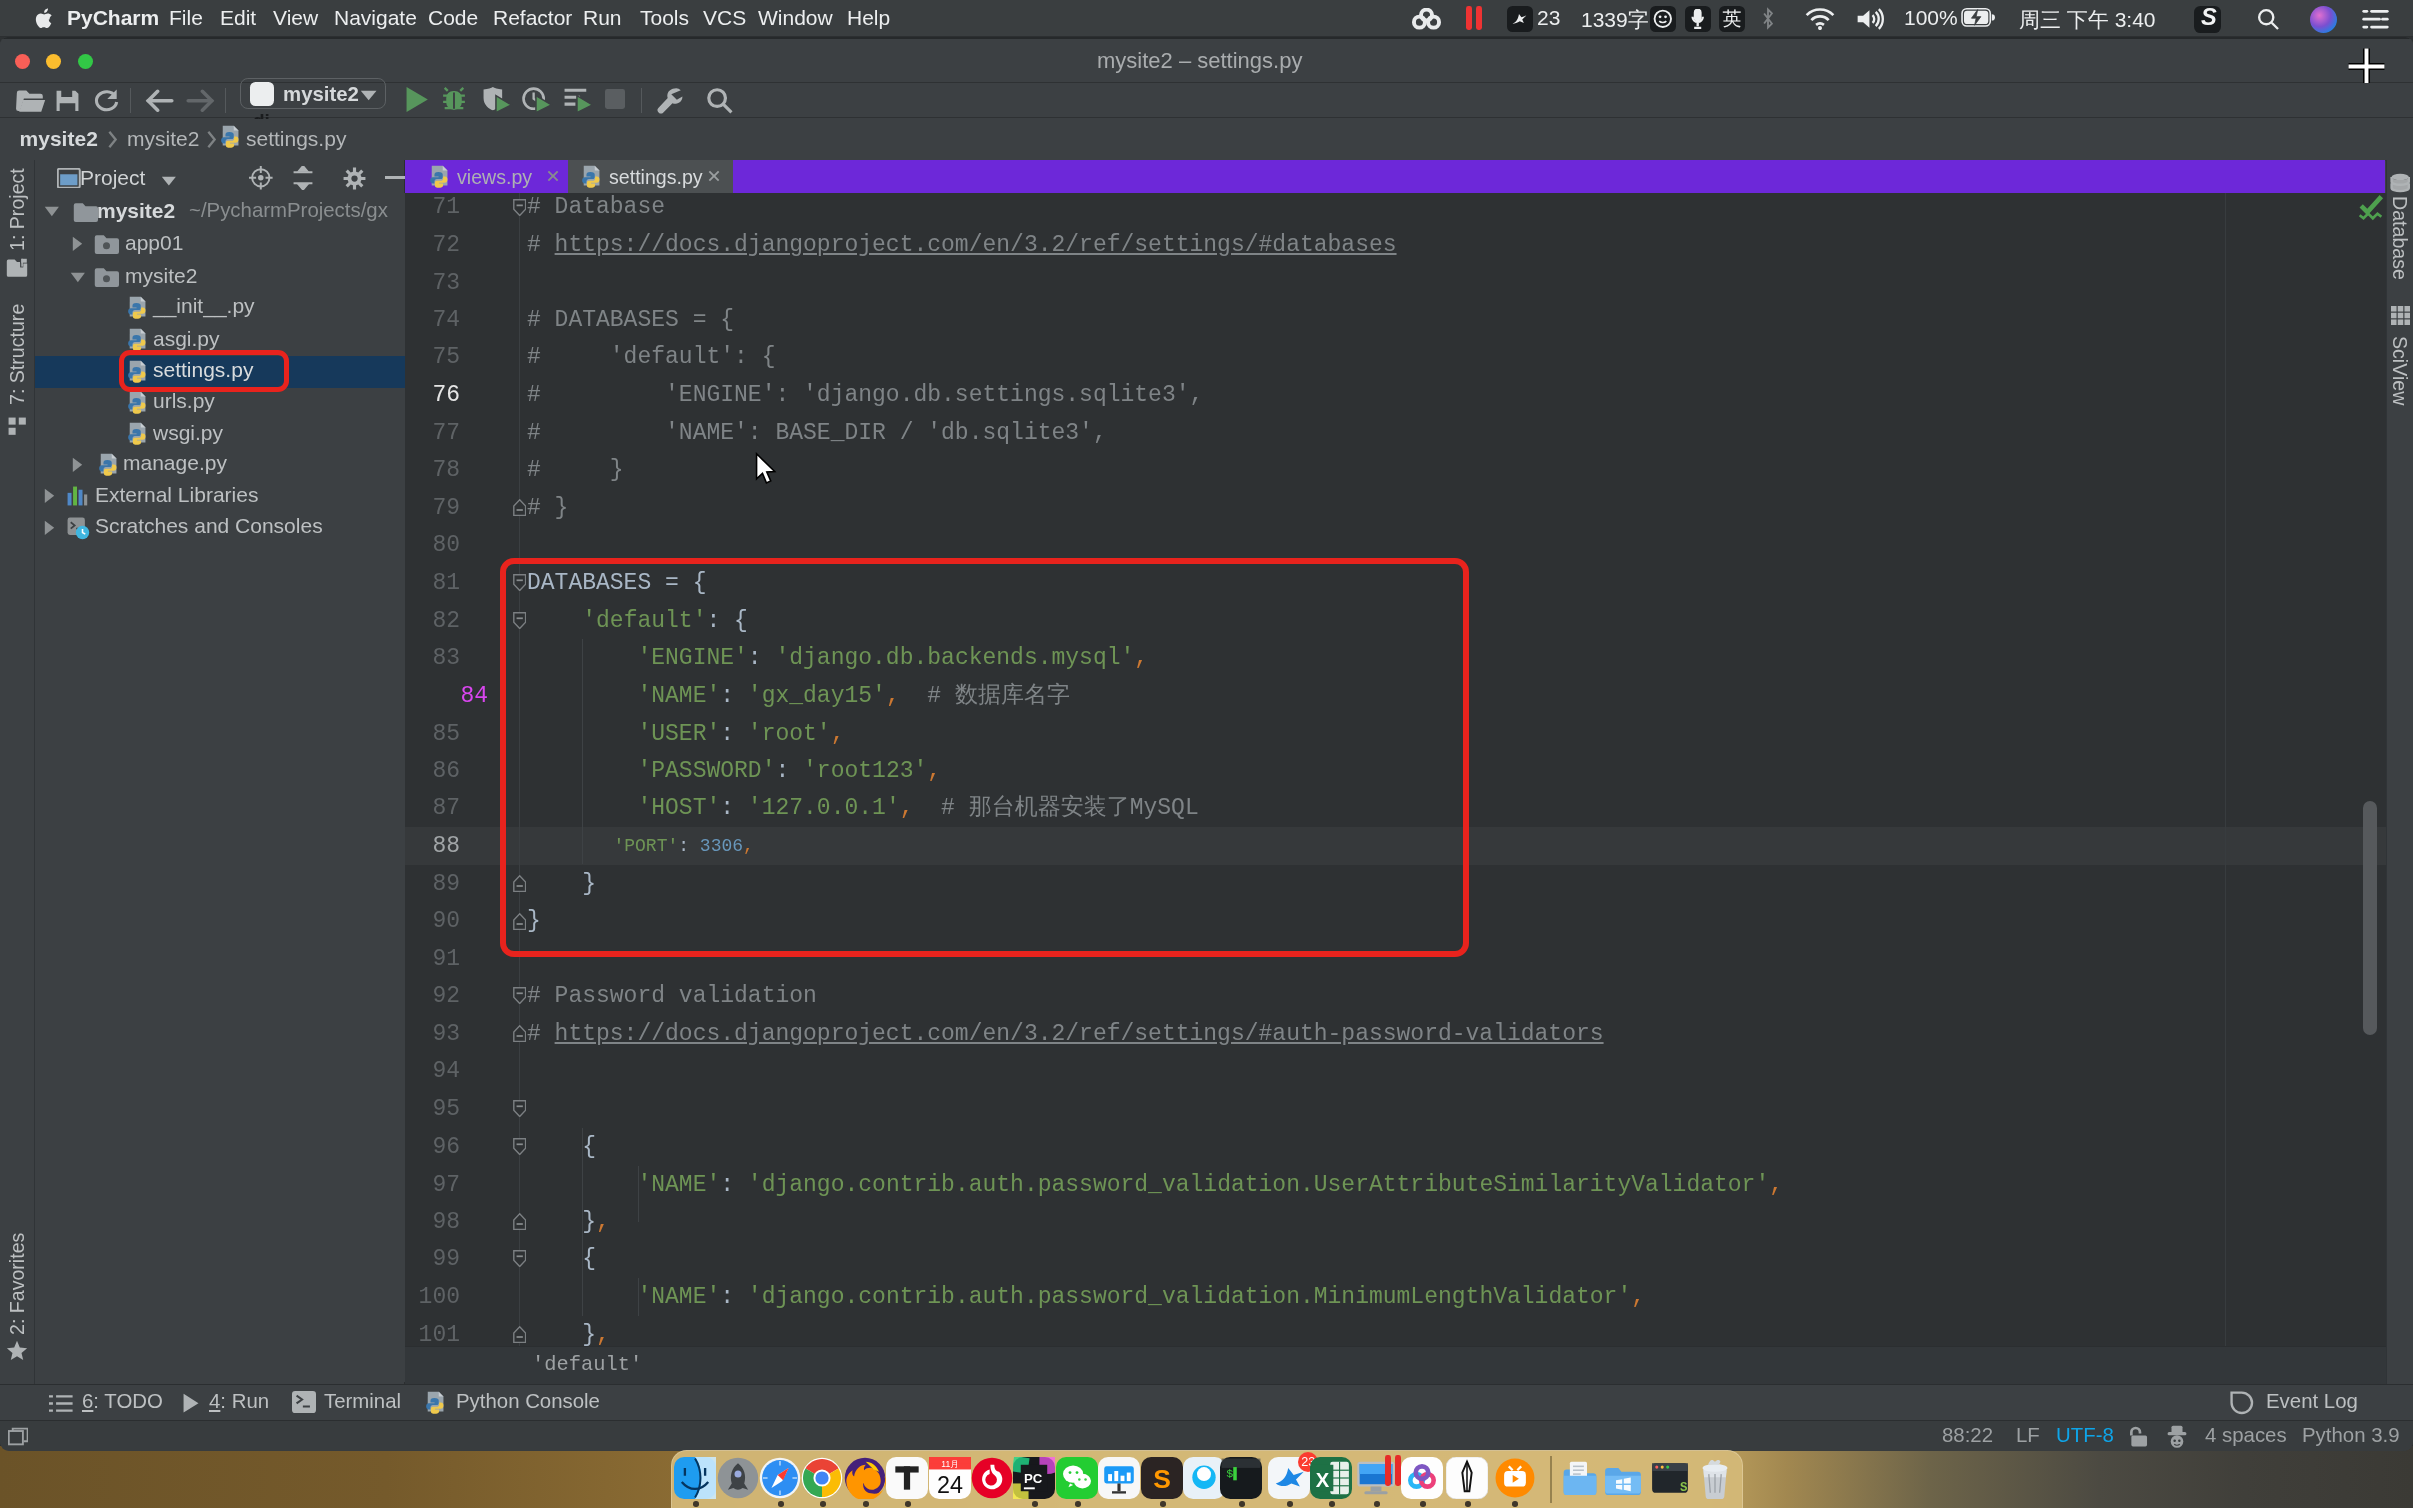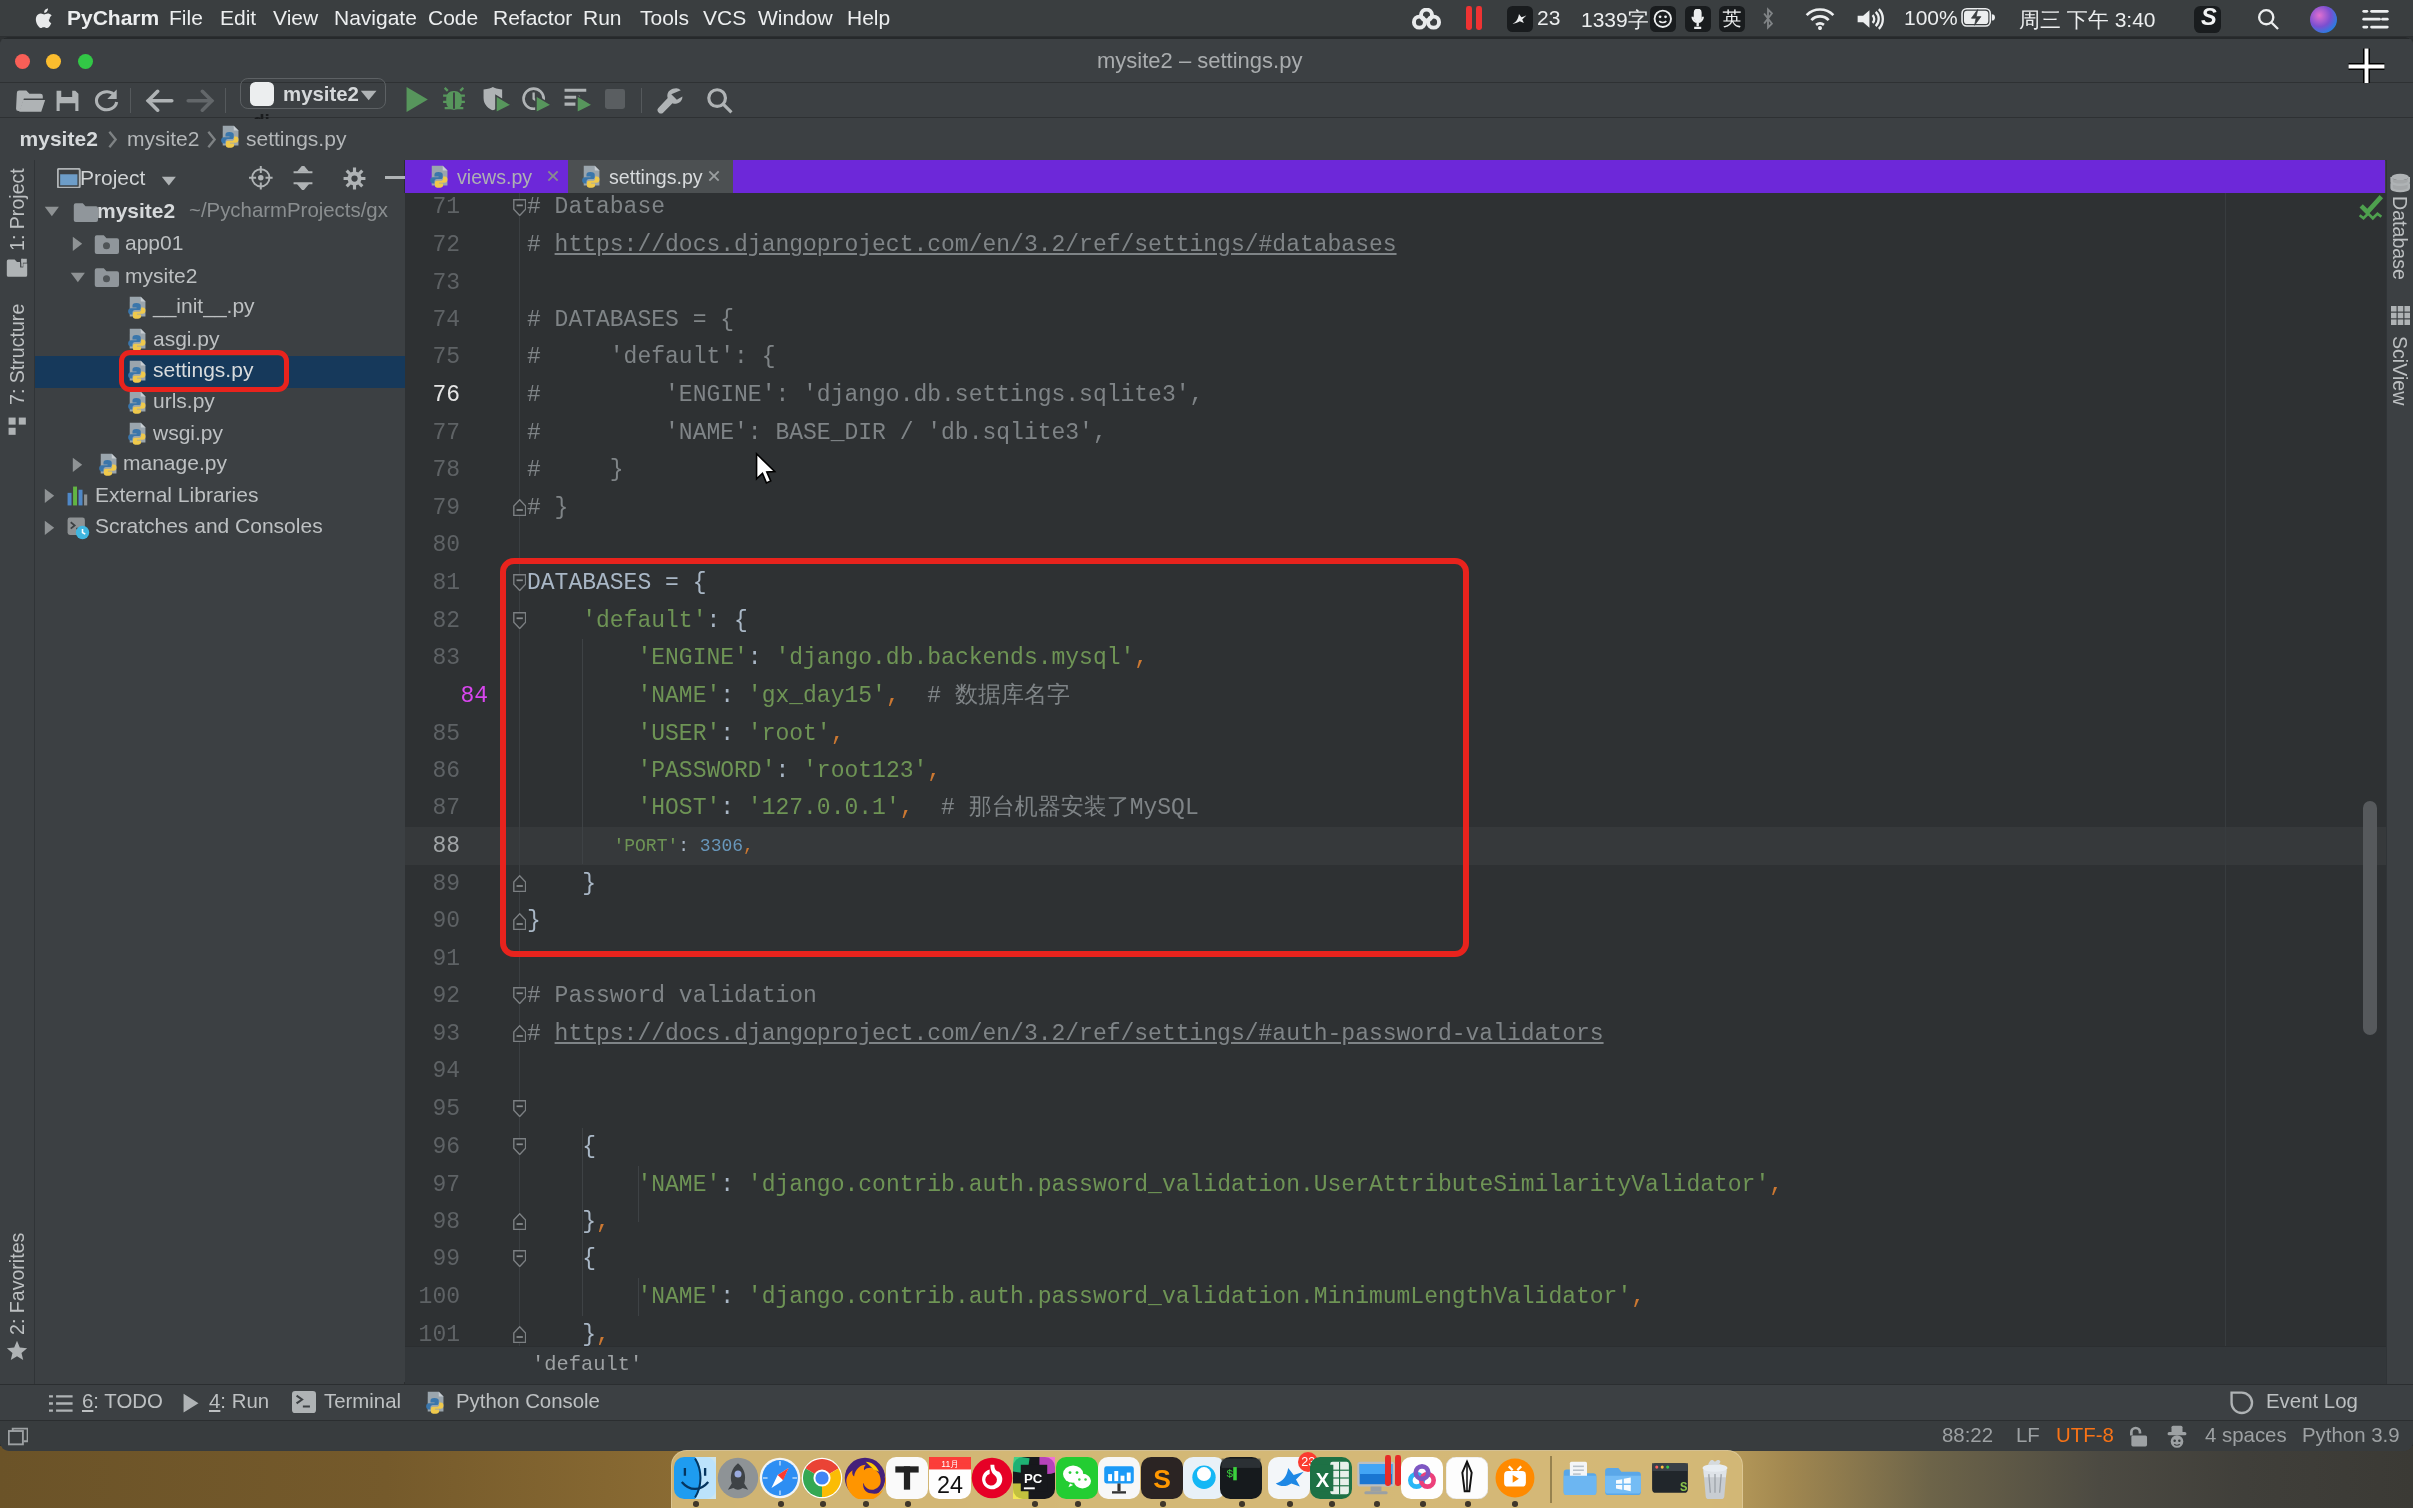--- a/index.html
+++ b/index.html
@@ -596,21 +596,21 @@
       </div>
       <div class="abs" style="left:0;top:1383px;width:2413px;height:31px;background:#383C3E;border-top:0.8px solid #2b2e30;">
         <svg class="abs" style="left:7.9px;top:6.3px" width="20.4" height="19" viewBox="0 0 26 24">
           <g fill="none" stroke="#9DA1A3" stroke-width="2.4">
             <rect x="1" y="5" width="18" height="17"></rect>
             <path d="M6 5 v-3 h19 v16 h-5"></path>
           </g>
         </svg>
         <div class="abs" style="left:1942px;top:3.1px;font-size:20.4px;color:#9DA1A3;">88:22</div>
         <div class="abs" style="left:2016px;top:3.1px;font-size:20.4px;color:#9DA1A3;">LF</div>
-        <div class="abs" style="left:2056px;top:3.1px;font-size:20.4px;color:#f97316;">UTF-8</div>
+        <div class="abs" style="left:2056px;top:3.1px;font-size:20.4px;color:#0ea5e9;">UTF-8</div>
         <div class="abs" style="left:2205px;top:3.1px;font-size:20.4px;color:#9DA1A3;">4 spaces</div>
         <div class="abs" style="left:2302px;top:3.1px;font-size:20.4px;color:#9DA1A3;">Python 3.9</div>
         <svg class="abs" style="left:2129px;top:4.7px" width="20.4" height="22" viewBox="0 0 26 28">
           <g fill="#9DA1A3">
             <rect x="3" y="12" width="20" height="14" rx="2"></rect>
             <path d="M6 12 v-4 a5.5 5.5 0 0 1 11 0 v1.5" fill="none" stroke="#9DA1A3" stroke-width="3.4" transform="translate(-3,0)"></path>
           </g>
         </svg>
         <svg class="abs" style="left:2166px;top:3.9px" width="22" height="23.6" viewBox="0 0 28 30">
           <g fill="#9DA1A3">

